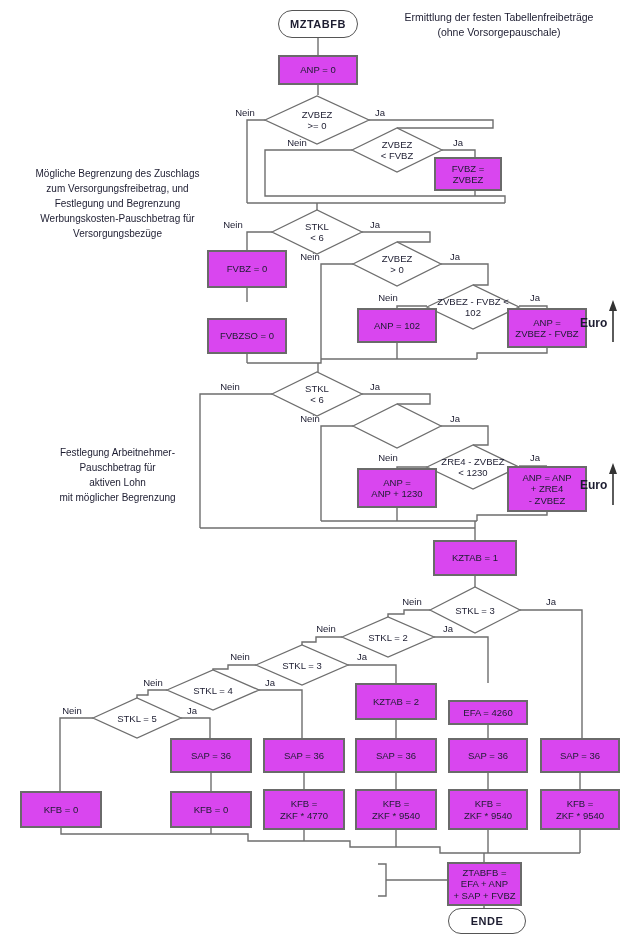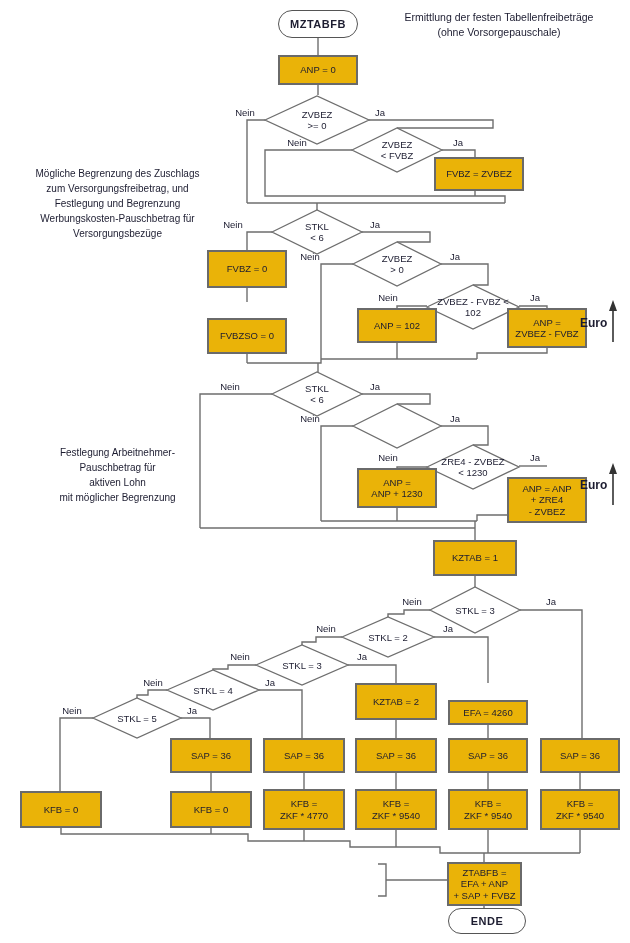--- a/index.html
+++ b/index.html
@@ -1,19 +1,19 @@
 <!DOCTYPE html>
 <html><head>
 <meta charset="utf-8">
 <style>
   html,body{margin:0;padding:0;background:#ffffff;}
   #canvas{position:relative;width:630px;height:943px;background:#ffffff;overflow:hidden;
           font-family:"Liberation Sans", sans-serif;color:#1c1c30;}
   #wires{position:absolute;left:0;top:0;z-index:0;}
-  .box{position:absolute;z-index:2;background:#eab308;border:2px solid #6a6a6a;
+  .box{position:absolute;z-index:2;background:#d946ef;border:2px solid #6a6a6a;
        display:flex;align-items:center;justify-content:center;text-align:center;
        font-size:9.5px;line-height:11.5px;white-space:pre-line;box-sizing:border-box;}
   .oval{position:absolute;z-index:2;background:#ffffff;border:1.5px solid #555;border-radius:15px;
         display:flex;align-items:center;justify-content:center;font-size:11px;font-weight:bold;
         box-sizing:border-box;letter-spacing:.5px;}
   .dtxt{position:absolute;z-index:3;display:flex;align-items:center;justify-content:center;
         text-align:center;font-size:9.5px;line-height:11px;white-space:pre-line;pointer-events:none;}
   .lbl{position:absolute;z-index:3;width:40px;text-align:center;font-size:9.5px;}
   .note{position:absolute;z-index:2;font-size:10px;line-height:15px;text-align:center;white-space:pre-line;}
   .euro{position:absolute;z-index:3;font-size:12px;font-weight:bold;}
@@ -132,29 +132,29 @@
     </g>
   </svg>
 
   <div class="oval" style="left:278px;top:10px;width:80px;height:28px;">MZTABFB</div>
   <div class="oval" style="left:448px;top:908px;width:78px;height:26px;">ENDE</div>
 
   <div class="title" style="left:375px;top:10px;width:248px;">Ermittlung der festen Tabellenfreibeträge
 (ohne Vorsorgepauschale)</div>
 
   <div class="box" style="left:278px;top:55px;width:80px;height:30px;">ANP = 0</div>
-  <div class="box" style="left:434px;top:157px;width:90px;height:34px;">FVBZ = ZVBEZ</div>
+  <div class="box" style="left:434px;top:157px;width:68px;height:34px;">FVBZ = ZVBEZ</div>
   <div class="box" style="left:207px;top:250px;width:80px;height:38px;">FVBZ = 0</div>
   <div class="box" style="left:207px;top:318px;width:80px;height:36px;">FVBZSO = 0</div>
   <div class="box" style="left:357px;top:308px;width:80px;height:35px;">ANP = 102</div>
   <div class="box" style="left:507px;top:308px;width:80px;height:40px;">ANP =
 ZVBEZ - FVBZ</div>
   <div class="box" style="left:357px;top:468px;width:80px;height:40px;">ANP =
 ANP + 1230</div>
-  <div class="box" style="left:507px;top:466px;width:80px;height:46px;margin-top:11px;">ANP = ANP
+  <div class="box" style="left:507px;top:466px;width:80px;height:46px;">ANP = ANP
 + ZRE4
 - ZVBEZ</div>
   <div class="box" style="left:433px;top:540px;width:84px;height:36px;">KZTAB = 1</div>
 
   <div class="box" style="left:355px;top:683px;width:82px;height:37px;">KZTAB = 2</div>
   <div class="box" style="left:448px;top:700px;width:80px;height:25px;">EFA = 4260</div>
 
   <div class="box" style="left:170px;top:738px;width:82px;height:35px;">SAP = 36</div>
   <div class="box" style="left:263px;top:738px;width:82px;height:35px;">SAP = 36</div>
   <div class="box" style="left:355px;top:738px;width:82px;height:35px;">SAP = 36</div>

